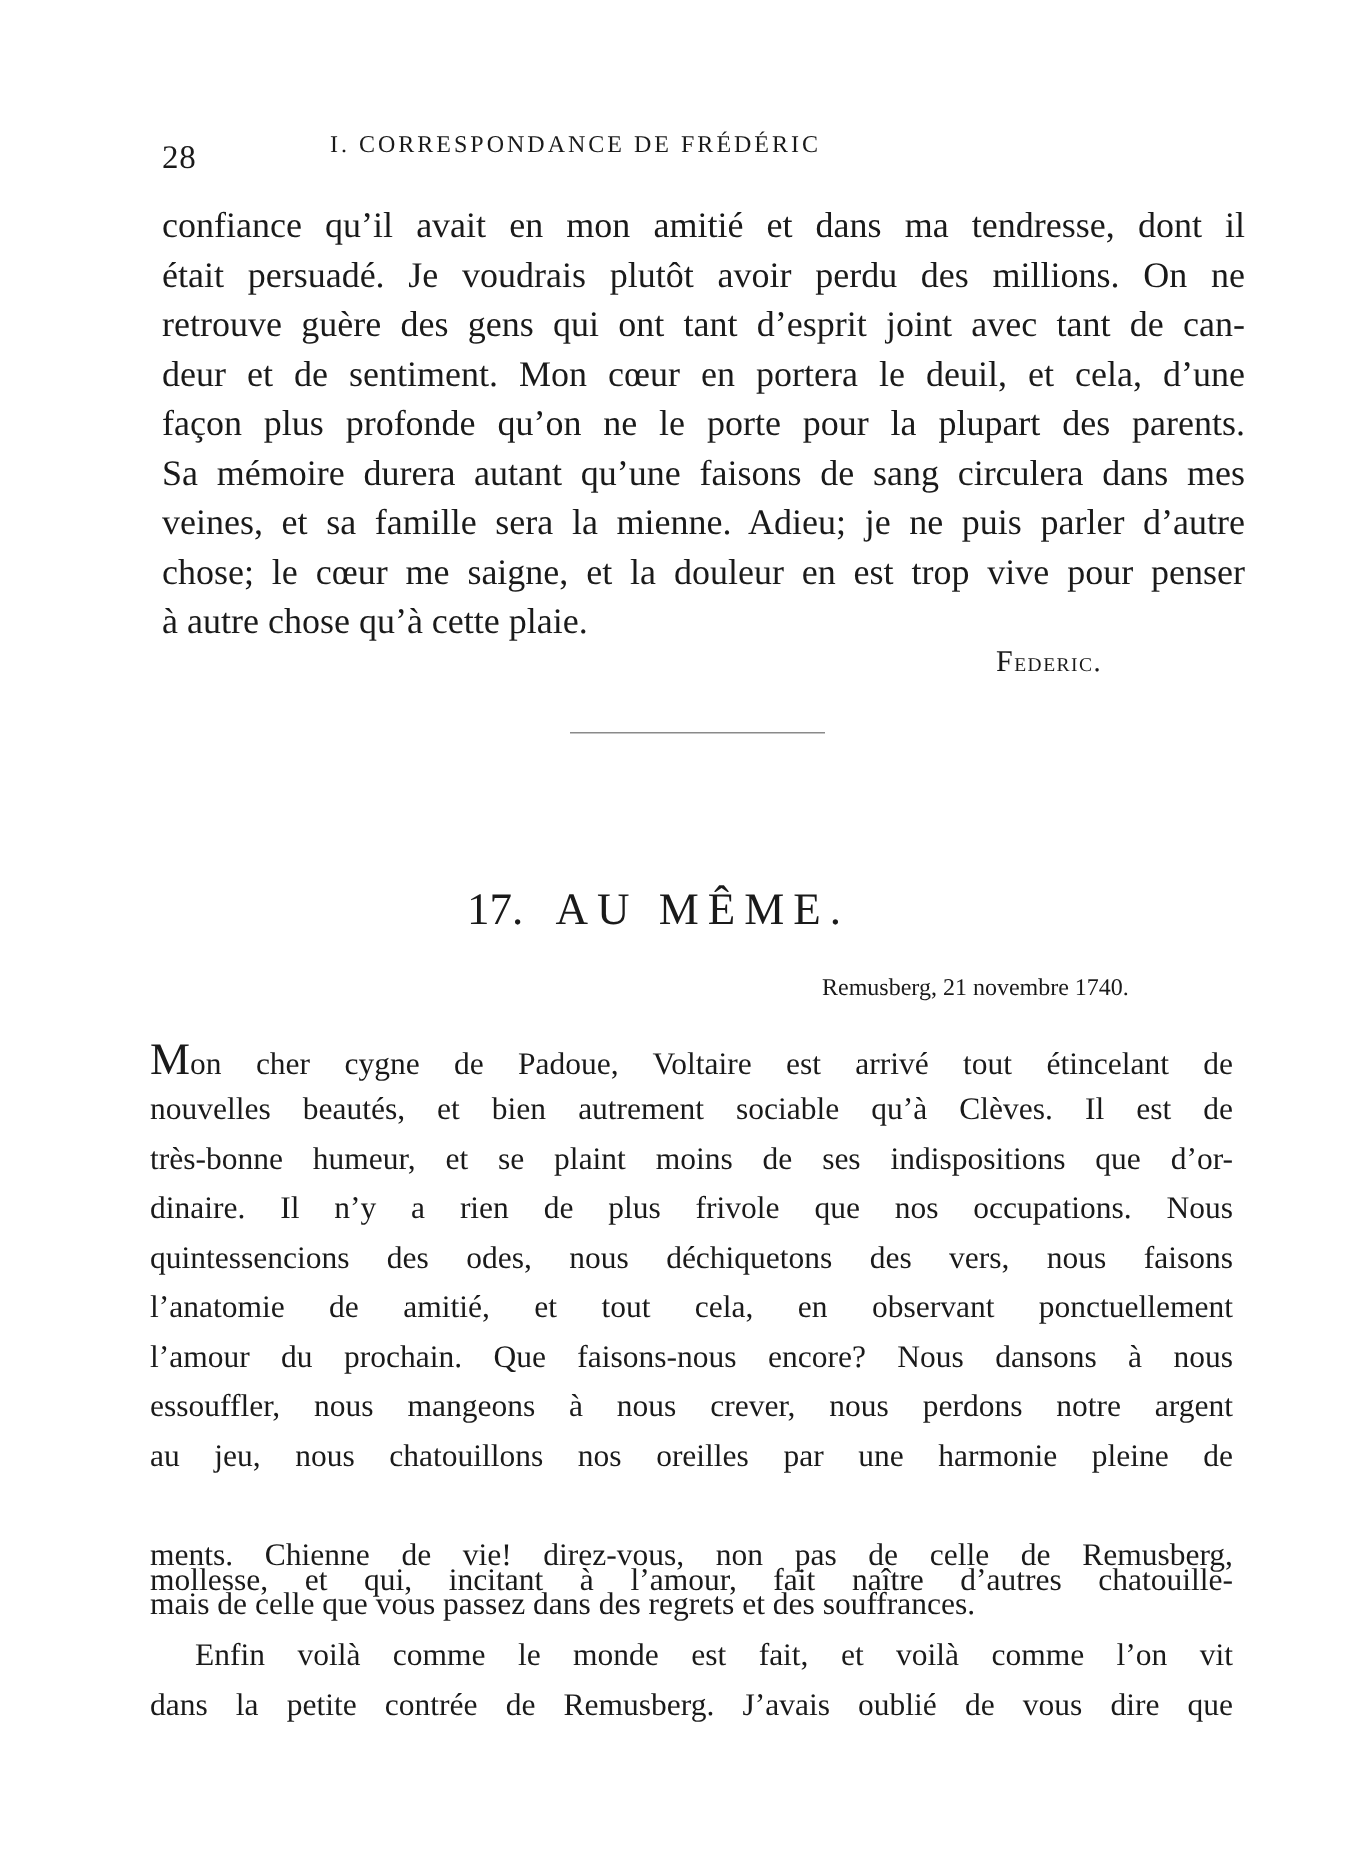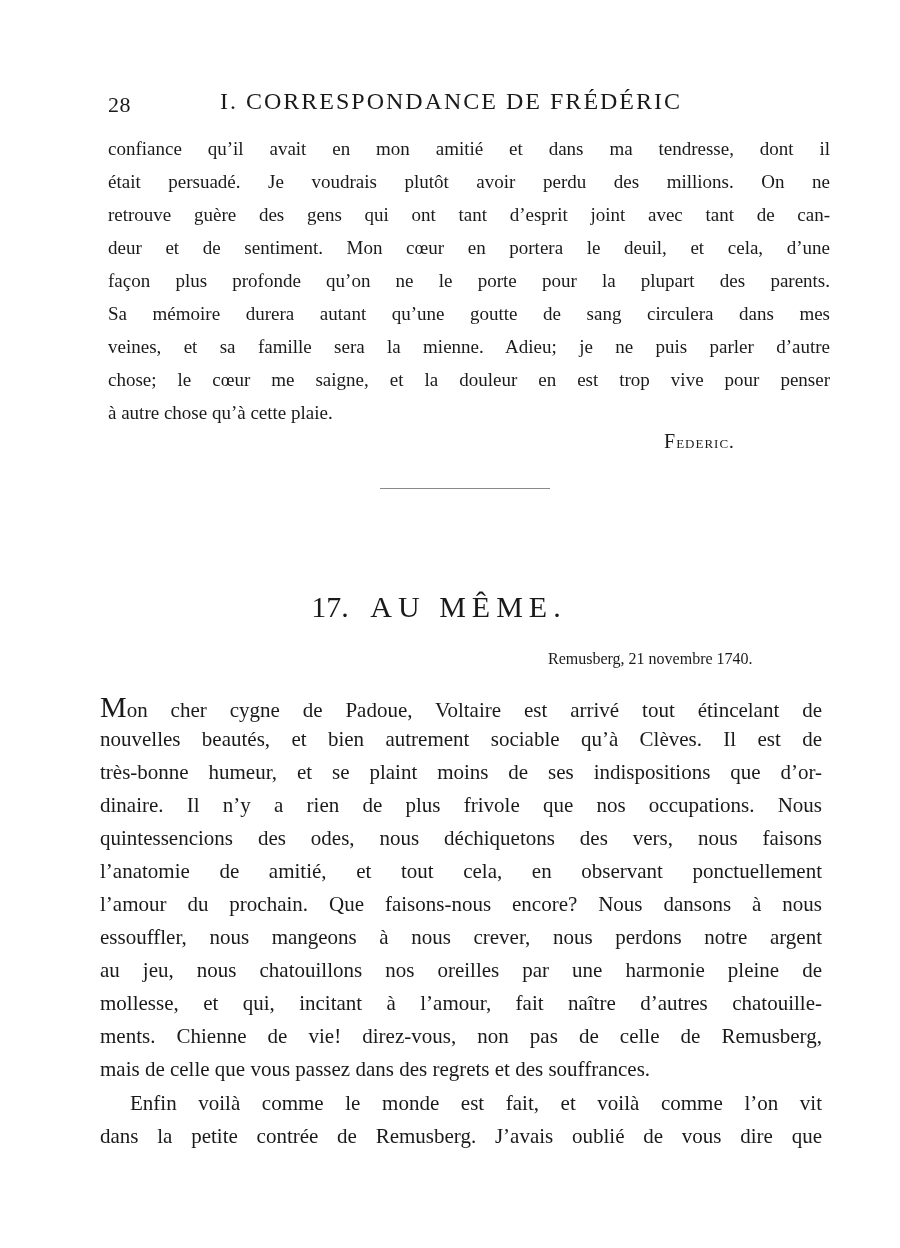--- a/index.html
+++ b/index.html
@@ -1,20 +1,20 @@
 <!DOCTYPE html>
 <html><head>
 <meta charset="utf-8">
 <style>
   html, body { margin: 0; padding: 0; background: #ffffff; }
   body { width: 900px; height: 1248px; position: relative; overflow: hidden; color: #1a1a1a; font-family: "Liberation Serif", "DejaVu Serif", serif; }
   .running-head { position: absolute; top: 88px; left: 108px; width: 720px; height: 34px; }
   .page-number { position: absolute; left: 0; top: 4px; font-size: 22px; letter-spacing: 0.5px; }
-  .running-title { position: absolute; left: 112px; top: 0; font-size: 24px; letter-spacing: 2px; }
-  .line { position: absolute; left: 108px; white-space: nowrap; font-size: 19px; }
+  .running-title { position: absolute; left: 112px; top: 0; font-size: 16px; letter-spacing: 2px; }
+  .line { position: absolute; left: 108px; white-space: nowrap; font-size: 24px; }
   .just { text-align: justify; text-align-last: justify; width: 722px; }
   .sig { position: absolute; left: 664px; top: 430px; font-size: 19px; letter-spacing: 1px; font-variant: small-caps; }
   .sig::first-letter { font-size: 20px; }
   .rule { position: absolute; left: 380px; top: 488px; width: 170px; height: 1px; background: #8a8a8a; }
   .heading { position: absolute; left: 0; width: 878px; top: 590px; text-align: center; font-size: 30px; }
   .heading .num { margin-right: 14px; }
   .heading .ttl { letter-spacing: 6px; font-weight: normal; }
   .dateline { position: absolute; left: 548px; top: 650px; font-size: 16px; }
   .dropcap { font-size: 30px; line-height: 1; }
   .lines2 .line { font-size: 21px; width: 722px; left: 100px; }
@@ -29,21 +29,21 @@
     <span class="page-number">28</span>
     <span class="running-title">I. CORRESPONDANCE DE FRÉDÉRIC</span>
   </div>
 
   <div>
     <div class="line just" style="top:138px">confiance qu’il avait en mon amitié et dans ma tendresse, dont il</div>
     <div class="line just" style="top:171px">était persuadé. Je voudrais plutôt avoir perdu des millions. On ne</div>
     <div class="line just" style="top:204px">retrouve guère des gens qui ont tant d’esprit joint avec tant de can-</div>
     <div class="line just" style="top:237px">deur et de sentiment. Mon cœur en portera le deuil, et cela, d’une</div>
     <div class="line just" style="top:270px">façon plus profonde qu’on ne le porte pour la plupart des parents.</div>
-    <div class="line just" style="top:303px">Sa mémoire durera autant qu’une goutte de sang circulera dans mes</div>
+    <div class="line just" style="top:303px">Sa mémoire durera autant qu’une faisons de sang circulera dans mes</div>
     <div class="line just" style="top:336px">veines, et sa famille sera la mienne. Adieu; je ne puis parler d’autre</div>
     <div class="line just" style="top:369px">chose; le cœur me saigne, et la douleur en est trop vive pour penser</div>
     <div class="line" style="top:402px">à autre chose qu’à cette plaie.</div>
     <div class="sig">Federic.</div>
   </div>
 
   <div class="rule"></div>
 
   <div class="heading">
     <span class="num">17.</span>
@@ -55,20 +55,20 @@
   <div class="lines2">
     <div class="line just" style="top:692px"><span class="dropcap">M</span><span>on cher cygne de Padoue, Voltaire est arrivé tout étincelant de</span></div>
     <div class="line just" style="top:727px">nouvelles beautés, et bien autrement sociable qu’à Clèves. Il est de</div>
     <div class="line just" style="top:760px">très-bonne humeur, et se plaint moins de ses indispositions que d’or-</div>
     <div class="line just" style="top:793px">dinaire. Il n’y a rien de plus frivole que nos occupations. Nous</div>
     <div class="line just" style="top:826px">quintessencions des odes, nous déchiquetons des vers, nous faisons</div>
     <div class="line just" style="top:859px">l’anatomie de amitié, et tout cela, en observant ponctuellement</div>
     <div class="line just" style="top:892px">l’amour du prochain. Que faisons-nous encore? Nous dansons à nous</div>
     <div class="line just" style="top:925px">essouffler, nous mangeons à nous crever, nous perdons notre argent</div>
     <div class="line just" style="top:958px">au jeu, nous chatouillons nos oreilles par une harmonie pleine de</div>
-    <div class="line just" style="top:991px">mollesse, et qui, incitant à l’amour, fait naître d’autres chatouille-</div>
+    <div class="line just" style="top:1041px">mollesse, et qui, incitant à l’amour, fait naître d’autres chatouille-</div>
     <div class="line just" style="top:1024px">ments. Chienne de vie! direz-vous, non pas de celle de Remusberg,</div>
     <div class="line" style="top:1057px">mais de celle que vous passez dans des regrets et des souffrances.</div>
     <div class="line just indent" style="top:1091px">Enfin voilà comme le monde est fait, et voilà comme l’on vit</div>
     <div class="line just" style="top:1124px">dans la petite contrée de Remusberg. J’avais oublié de vous dire que</div>
   </div>
 
 </div>
 
 </body></html>

